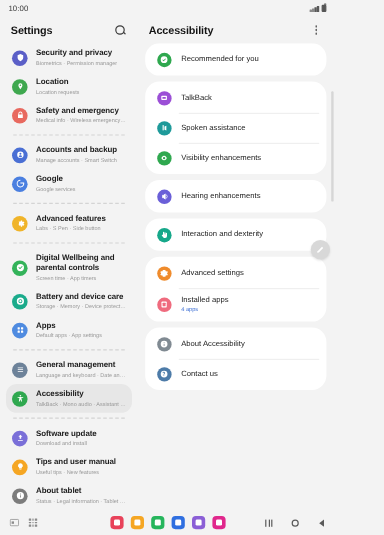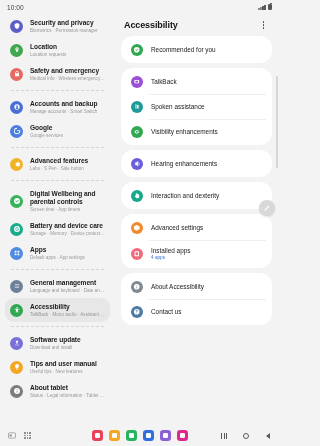--- a/index.html
+++ b/index.html
@@ -99,20 +99,26 @@
         <i></i>
         <i></i>
       </div>
     <div class="batt"></div>
   </div>
 </div>
 
 <div class="screen">
 
   <div class="pane-left">
+    <div class="hdr">
+      <div class="hdr-title">Settings</div>
+      <div class="icon-btn">
+        <span class="search-ic"></span>
+      </div>
+    </div>
     <div class="scroll" id="left-list">
         <div class="lrow">
           <span class="lico" style="background:#5b5fc7">
             <svg width="8" height="8" viewBox="0 0 24 24">
               <path d="M12 3l7 3v6c0 4-3 7.5-7 9-4-1.5-7-5-7-9V6l7-3z" fill="#fff"></path>
             </svg>
           </span>
           <span class="ltext">
             <span class="ltitle" style="display:block">Security and privacy</span>
             <span class="lsub" style="display:block">Biometrics  ·  Permission manager</span>

